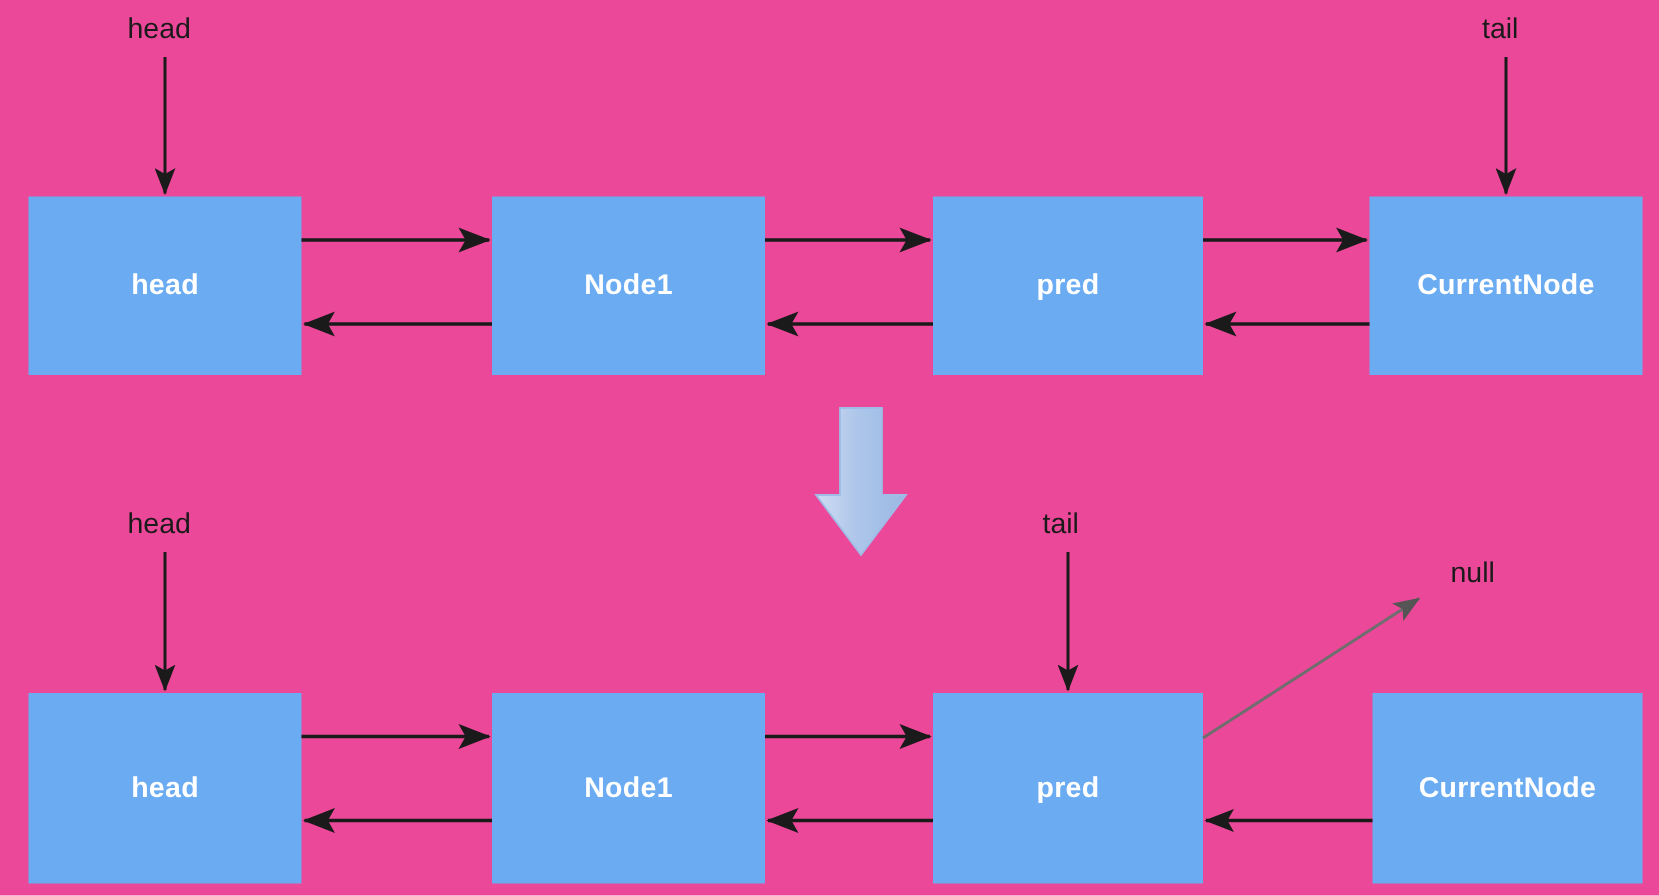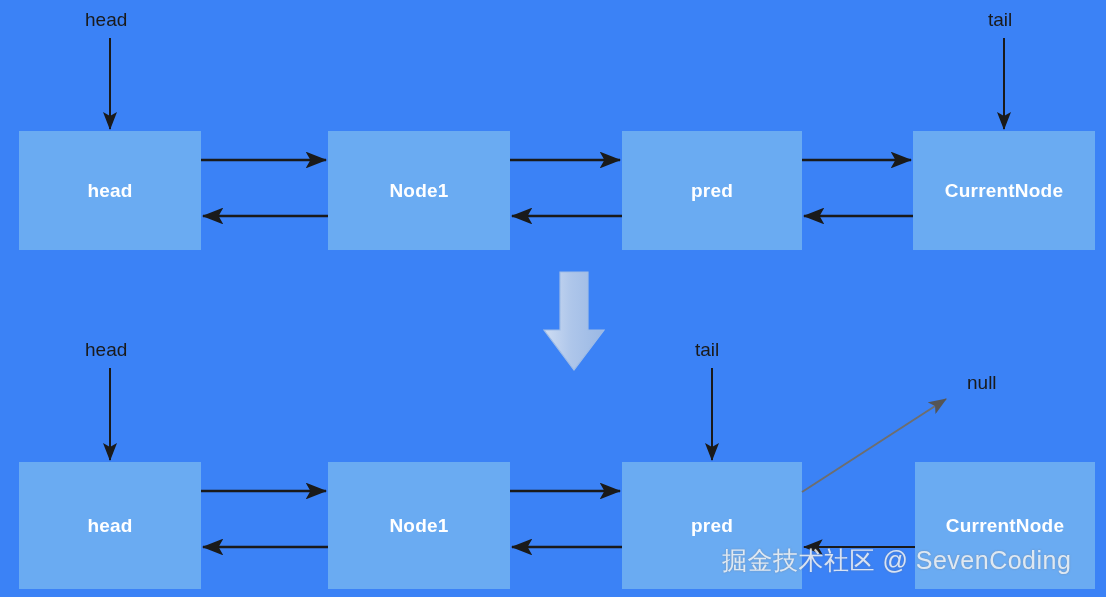--- a/index.html
+++ b/index.html
@@ -7,21 +7,21 @@
     padding: 0;
     background: #ffffff;
   }
   body {
     font-family: "Liberation Sans", sans-serif;
   }
   #canvas {
     position: relative;
     width: 1106px;
     height: 597px;
-    background: #3b82f6;
+    background: #ec4899;
     overflow: hidden;
   }
   .node-box {
     position: absolute;
     background: #6aabf2;
     display: flex;
     align-items: center;
     justify-content: center;
     box-sizing: border-box;
   }
@@ -148,15 +148,14 @@
     <line x1="328" y1="547" x2="203" y2="547" stroke="#1a1a1a" stroke-width="2.4" marker-end="url(#ah)"></line>
 
     <line x1="510" y1="491" x2="620" y2="491" stroke="#1a1a1a" stroke-width="2.4" marker-end="url(#ah)"></line>
     <line x1="622" y1="547" x2="512" y2="547" stroke="#1a1a1a" stroke-width="2.4" marker-end="url(#ah)"></line>
 
     <line x1="802" y1="492" x2="946" y2="399" stroke="#6e6e6e" stroke-width="2" marker-end="url(#ah-gray)"></line>
 
     <line x1="915" y1="547" x2="804" y2="547" stroke="#1a1a1a" stroke-width="2.2" marker-end="url(#ah)"></line>
   </svg>
 
-  <div class="watermark">掘金技术社区 @ SevenCoding</div>
 
 </div>
 
 </body></html>

